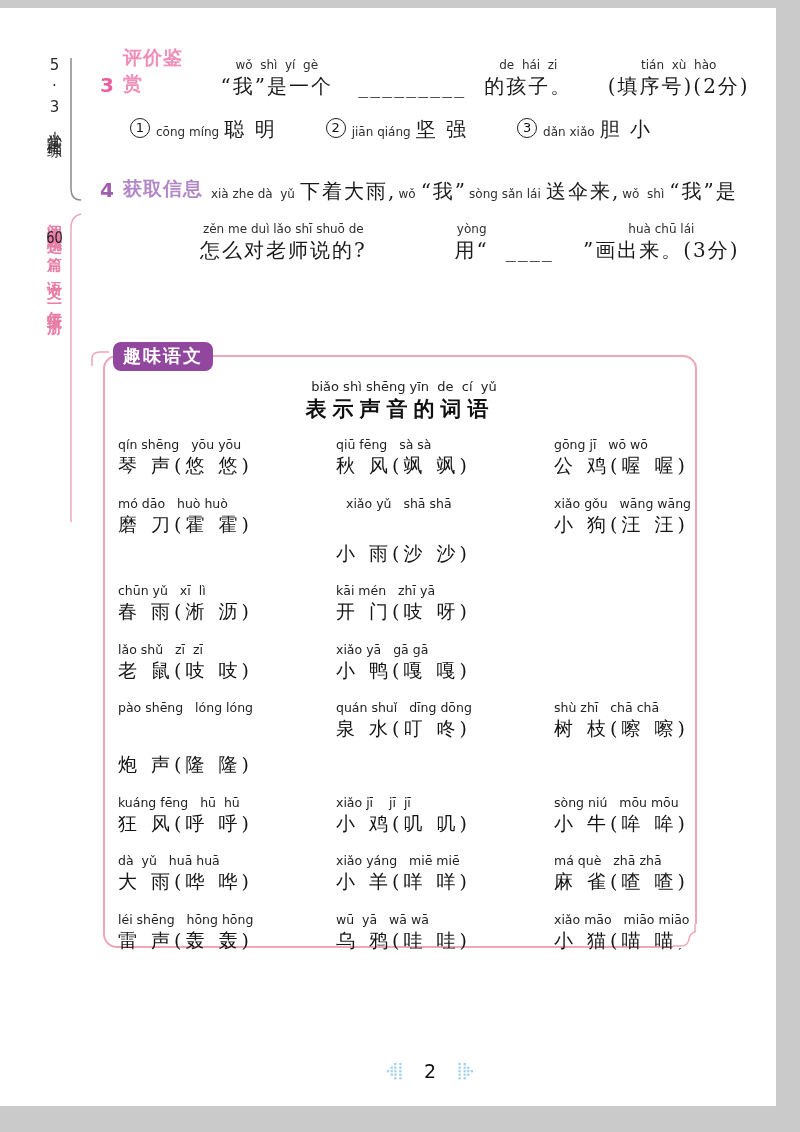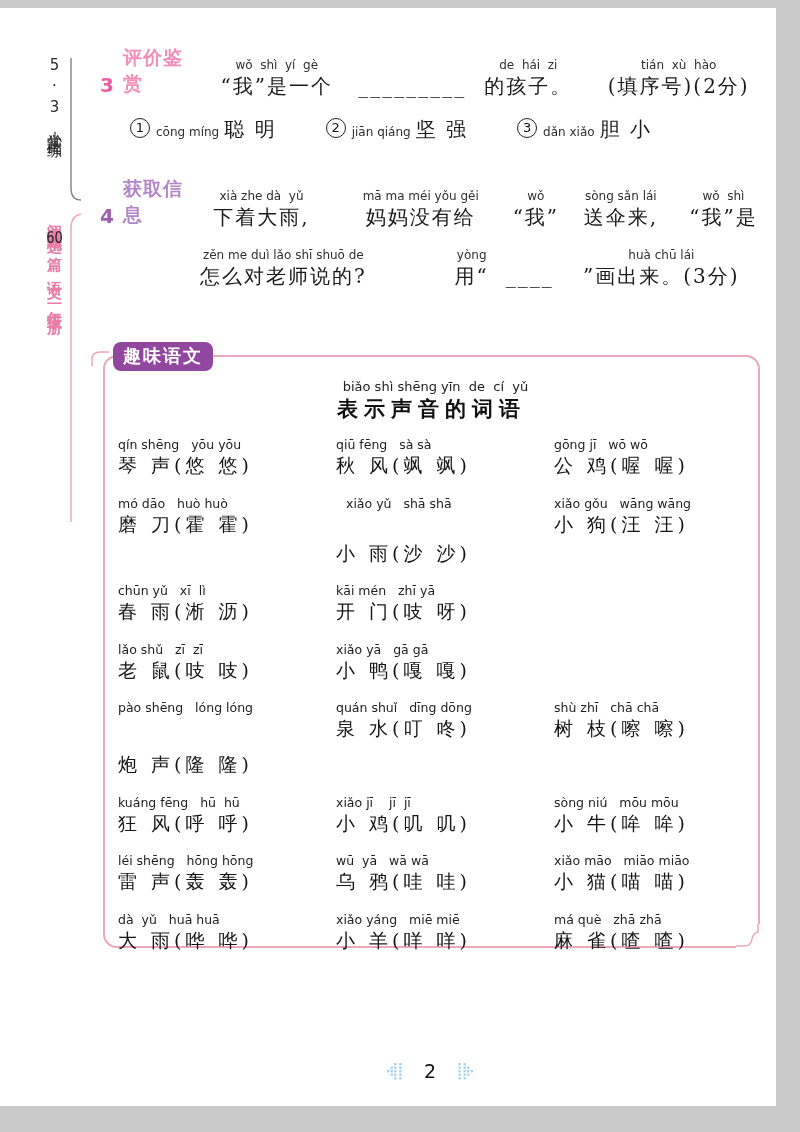--- a/index.html
+++ b/index.html
@@ -42,21 +42,21 @@
   .options{display:flex;margin-left:30px;margin-top:16px;}
   .option{display:flex;align-items:flex-end;margin-right:48px;}
   .onum{
     width:18px;height:18px;border:1.4px solid #222;border-radius:50%;
     font-size:13px;line-height:18px;text-align:center;color:#111;
     margin-right:5px;margin-bottom:5px;flex:0 0 auto;
   }
   .q4 .cont{margin-left:28px;margin-top:13px;}
   
   .fun-box{
-    position:absolute;left:103px;top:347px;width:657px;height:593px;
+    position:absolute;left:103px;top:347px;width:594px;height:593px;
     border:2px solid var(--box_border);border-radius:14px;box-sizing:border-box;
   }
   .fun-label{
     position:absolute;top:-15px;left:8px;
     background:var(--label_bg);color:#fff;
     font-size:18px;font-weight:bold;letter-spacing:2px;
     padding:2px 10px 3px;border-radius:8px;
   }
   .curl{position:absolute;}
   .curl.tl{top:-10px;left:-16px;}
@@ -156,24 +156,20 @@
   <section class="question q4" style="top:168px;">
     <div class="qline">
       <span class="qnum">4</span>
       <span class="qtag">获取信息</span>
       <span class="segs" id="q4-line1">
   <span class="seg">
     <span class="py">xià zhe dà  yǔ</span>
     <span class="zh">下着大雨,</span>
   </span>
 
-  <span class="seg">
-    <span class="py">mā ma méi yǒu gěi</span>
-    <span class="zh">妈妈没有给</span>
-  </span>
 
   <span class="seg">
     <span class="py">wǒ</span>
     <span class="zh">“我”</span>
   </span>
 
   <span class="seg">
     <span class="py">sòng sǎn lái</span>
     <span class="zh">送伞来,</span>
   </span>
@@ -305,48 +301,48 @@
     <span class="zh" style="display:block;">小 鸡(叽 叽)</span>
   </span>
 
   <span class="grid-cell">
     <span class="py" style="display:block;">sòng niú   mōu mōu</span>
     <span class="zh" style="display:block;">小 牛(哞 哞)</span>
   </span>
 </div>
         <div class="grid-row">
   <span class="grid-cell">
+    <span class="py" style="display:block;">dà  yǔ   huā huā</span>
+    <span class="zh" style="display:block;">大 雨(哗 哗)</span>
+  </span>
+
+  <span class="grid-cell">
+    <span class="py" style="display:block;">xiǎo yáng   miē miē</span>
+    <span class="zh" style="display:block;">小 羊(咩 咩)</span>
+  </span>
+
+  <span class="grid-cell">
+    <span class="py" style="display:block;">má què   zhā zhā</span>
+    <span class="zh" style="display:block;">麻 雀(喳 喳)</span>
+  </span>
+</div>
+        <div class="grid-row">
+  <span class="grid-cell">
     <span class="py" style="display:block;">léi shēng   hōng hōng</span>
     <span class="zh" style="display:block;">雷 声(轰 轰)</span>
   </span>
 
   <span class="grid-cell">
     <span class="py" style="display:block;">wū  yā   wā wā</span>
     <span class="zh" style="display:block;">乌 鸦(哇 哇)</span>
   </span>
 
   <span class="grid-cell">
     <span class="py" style="display:block;">xiǎo māo   miāo miāo</span>
     <span class="zh" style="display:block;">小 猫(喵 喵)</span>
-  </span>
-</div>
-        <div class="grid-row">
-  <span class="grid-cell">
-    <span class="py" style="display:block;">dà  yǔ   huā huā</span>
-    <span class="zh" style="display:block;">大 雨(哗 哗)</span>
-  </span>
-
-  <span class="grid-cell">
-    <span class="py" style="display:block;">xiǎo yáng   miē miē</span>
-    <span class="zh" style="display:block;">小 羊(咩 咩)</span>
-  </span>
-
-  <span class="grid-cell">
-    <span class="py" style="display:block;">má què   zhā zhā</span>
-    <span class="zh" style="display:block;">麻 雀(喳 喳)</span>
   </span>
 </div>
       </div>
   </section>
 
   <footer class="footer">
     <svg class="dots" width="17" height="17" viewBox="0 0 18 18">
       <g fill="#a0d2ee">
         <rect x="0" y="7.5" width="2.4" height="2.4"></rect>
         <rect x="3.8" y="3.8" width="2.4" height="2.4"></rect>

